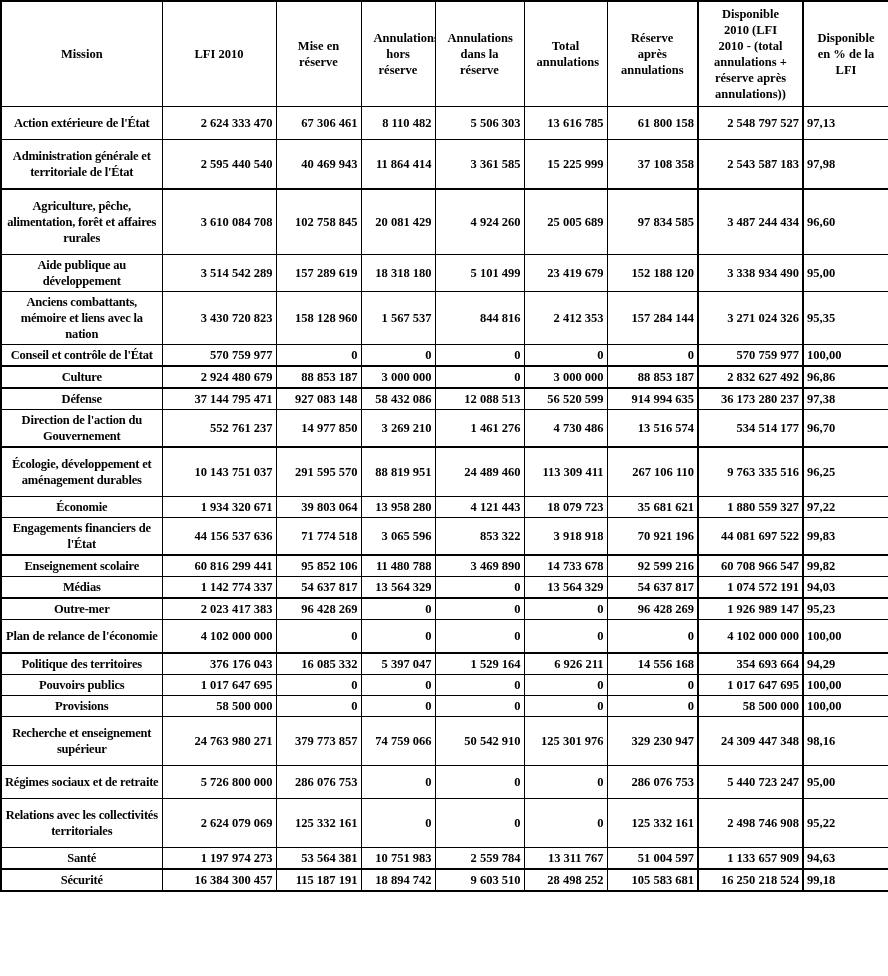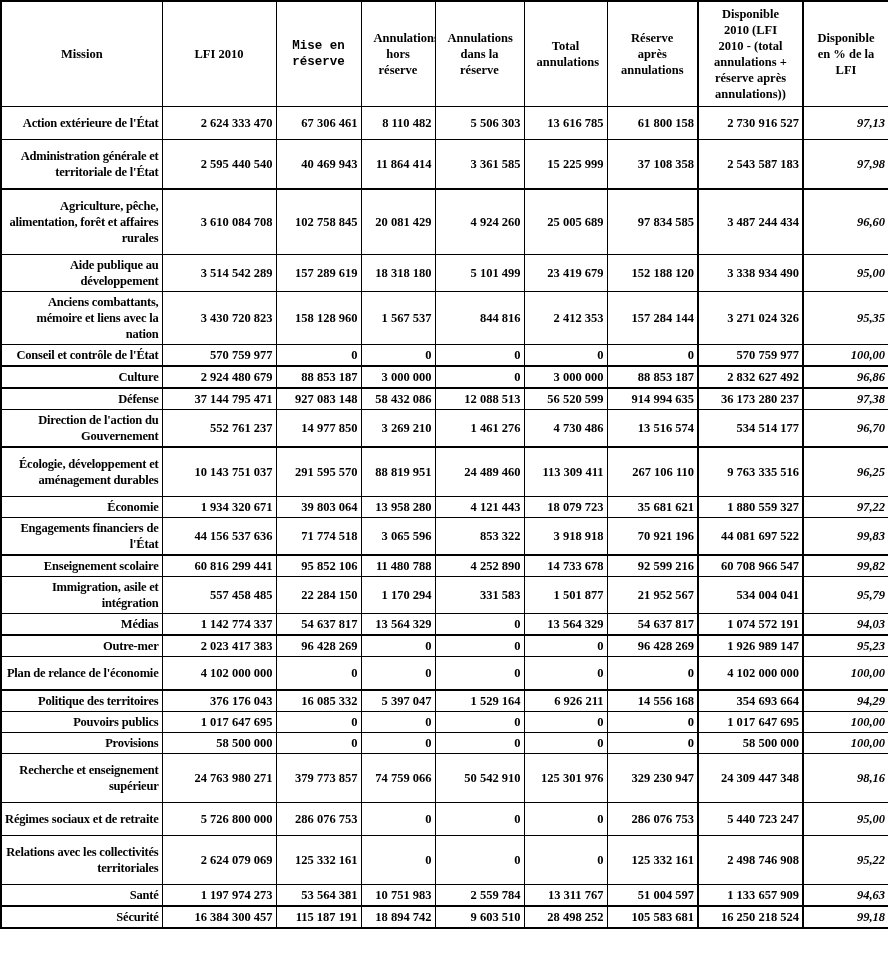--- a/index.html
+++ b/index.html
@@ -18,44 +18,43 @@
     overflow:hidden;
   }
   table.budget th{
     font-size:12.5px;
     line-height:16px;
     text-align:center;
     vertical-align:middle;
     padding:4px 12px;
     font-weight:bold;
   }
-  th.va-bottom{vertical-align:bottom;padding-bottom:7px;font-family:Liberation Mono, monospace;}
+  th.va-bottom{vertical-align:bottom;padding-bottom:7px;}
   table.budget td{
     font-size:12.5px;
     line-height:16px;
     padding:2px 3px;
     vertical-align:middle;
   }
   td.mission{
-    text-align:right;
+    text-align:center;
     font-size:12px;
     letter-spacing:-0.2px;
     padding-left:3px;
     padding-right:1px;
     margin-top:20px;
   }
   td.num{
     text-align:right;
     white-space:nowrap;
     padding-right:4px;
   }
   td.pct{
-    text-align:right;
+    text-align:left;
     white-space:nowrap;
-    font-style:italic;
   }
   
   table.budget th:nth-child(8), table.budget td:nth-child(8),
   table.budget th:nth-child(9), table.budget td:nth-child(9){
     border-left-width:2px;
   }
   tr.thick-top th, tr.thick-top td{border-top-width:2px;}
   tr.roomy td{padding-top:8px;padding-bottom:8px;}
 </style>
 </head>
@@ -89,21 +88,21 @@
     </thead>
     <tbody>
         <tr class="roomy">
           <td class="mission">Action extérieure de l'État</td>
           <td class="num">2 624 333 470</td>
           <td class="num">67 306 461</td>
           <td class="num">8 110 482</td>
           <td class="num">5 506 303</td>
           <td class="num">13 616 785</td>
           <td class="num">61 800 158</td>
-          <td class="num">2 730 916 527</td>
+          <td class="num">2 548 797 527</td>
           <td class="pct">97,13</td>
         </tr>
         <tr class="roomy">
           <td class="mission">Administration générale et territoriale de l'État</td>
           <td class="num">2 595 440 540</td>
           <td class="num">40 469 943</td>
           <td class="num">11 864 414</td>
           <td class="num">3 361 585</td>
           <td class="num">15 225 999</td>
           <td class="num">37 108 358</td>
@@ -218,36 +217,25 @@
           <td class="num">3 918 918</td>
           <td class="num">70 921 196</td>
           <td class="num">44 081 697 522</td>
           <td class="pct">99,83</td>
         </tr>
         <tr class="thick-top">
           <td class="mission">Enseignement scolaire</td>
           <td class="num">60 816 299 441</td>
           <td class="num">95 852 106</td>
           <td class="num">11 480 788</td>
-          <td class="num">4 252 890</td>
+          <td class="num">3 469 890</td>
           <td class="num">14 733 678</td>
           <td class="num">92 599 216</td>
           <td class="num">60 708 966 547</td>
           <td class="pct">99,82</td>
-        </tr>
-        <tr>
-          <td class="mission">Immigration, asile et intégration</td>
-          <td class="num">557 458 485</td>
-          <td class="num">22 284 150</td>
-          <td class="num">1 170 294</td>
-          <td class="num">331 583</td>
-          <td class="num">1 501 877</td>
-          <td class="num">21 952 567</td>
-          <td class="num">534 004 041</td>
-          <td class="pct">95,79</td>
         </tr>
         <tr>
           <td class="mission">Médias</td>
           <td class="num">1 142 774 337</td>
           <td class="num">54 637 817</td>
           <td class="num">13 564 329</td>
           <td class="num">0</td>
           <td class="num">13 564 329</td>
           <td class="num">54 637 817</td>
           <td class="num">1 074 572 191</td>

